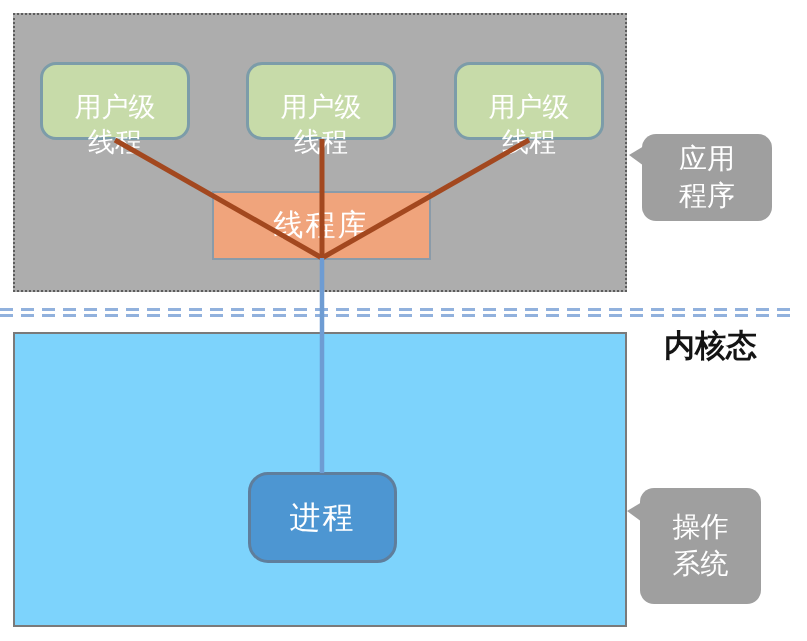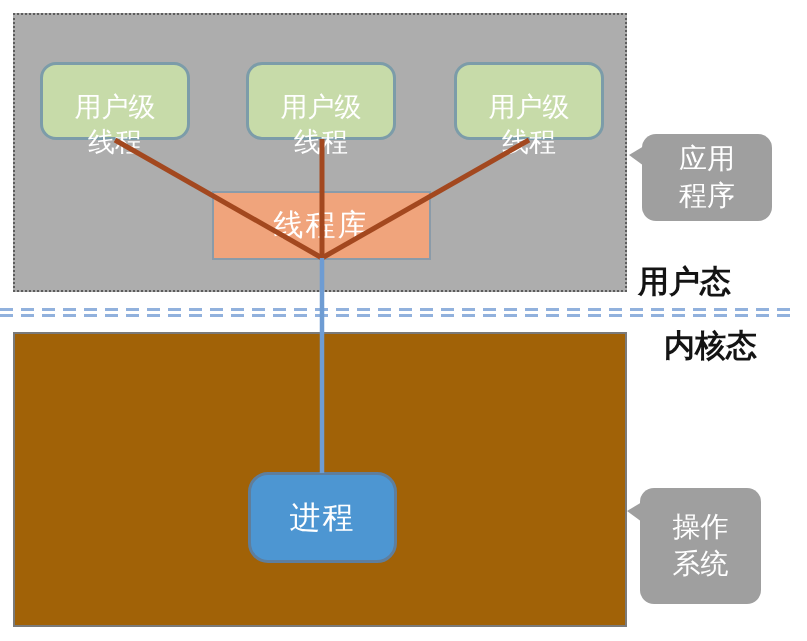--- a/index.html
+++ b/index.html
@@ -8,21 +8,21 @@
     font-family:"Liberation Sans","DejaVu Sans",sans-serif;
   }
   
   .user-space{
     position:absolute;left:13px;top:13px;width:610px;height:275px;
     background:#ADADAD;border:2px dotted #5d5d5d;
   }
   
   .kernel-space{
     position:absolute;left:13px;top:332px;width:610px;height:291px;
-    background:#a16207;border:2px solid #7a7a7a;
+    background:#7dd3fc;border:2px solid #7a7a7a;
   }
   .thread-box{
     position:absolute;top:47px;width:144px;height:72px;
     background:#C7DBA9;border:3px solid #7C9CA9;border-radius:16px;
     display:flex;align-items:center;justify-content:center;
     color:#ffffff;font-size:27px;line-height:1.3;text-align:center;
   }
   .thread-box span{white-space:pre-line;margin-top:48px;}
   .tb1{left:25px;} .tb2{left:231px;} .tb3{left:439px;}
   .thread-lib{
@@ -113,16 +113,15 @@
     <span>应用
 程序</span>
   </div>
 
   <div class="callout callout-os">
     <div class="tail"></div>
     <span>操作
 系统</span>
   </div>
 
-  <div class="mode-label user">用户态</div>
   <div class="mode-label kernel">内核态</div>
 
 </div>
 
 </body></html>

